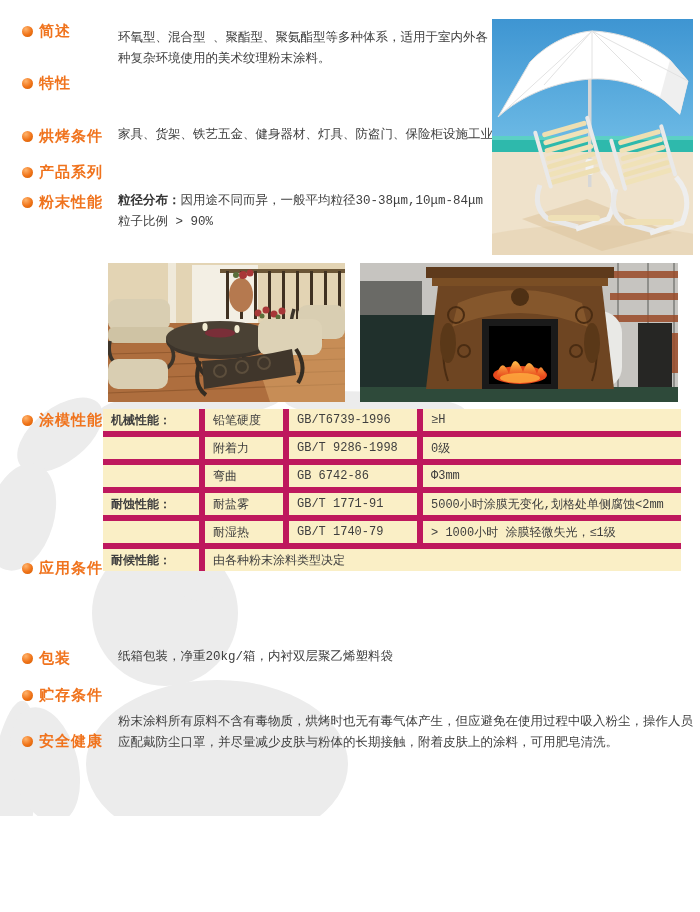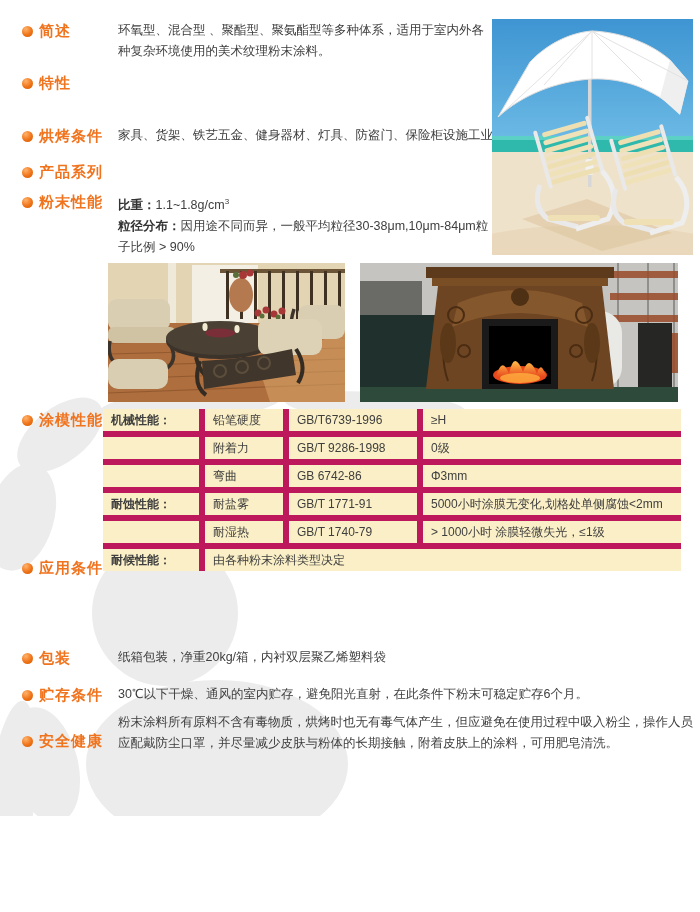--- a/index.html
+++ b/index.html
@@ -1,18 +1,18 @@
 <!DOCTYPE html>
 <html><head>
 <meta charset="utf-8">
 <style>
   html,body{margin:0;padding:0;background:#ffffff;}
   .page{
     position:relative;width:700px;height:816px;overflow:hidden;background:#ffffff;
-    font-family:Liberation Sans, sans-serif;color:#3e3e3e;
+    font-family:Liberation Mono, monospace;color:#3e3e3e;
   }
   
   .petal{position:absolute;background:#ececec;border-radius:50%;z-index:0;}
   
   .sec-head{position:absolute;left:22px;display:flex;align-items:center;gap:6px;z-index:2;white-space:nowrap;}
   .dot{
     width:11px;height:11px;border-radius:50%;flex:0 0 11px;
     background:radial-gradient(circle at 35% 28%, #ffb36b 0%, #f07318 55%, #cd5c00 100%);
   }
   .sec-title{font-size:15px;font-weight:bold;color:#f0731d;letter-spacing:1px;}
@@ -43,21 +43,21 @@
   <div class="petal" style="left:92px;top:540px;width:146px;height:146px;"></div>
   <div class="petal" style="left:168px;top:548px;width:58px;height:52px;transform:rotate(24deg);"></div>
   <div class="petal" style="left:-14px;top:700px;width:48px;height:210px;transform:rotate(7deg);"></div>
   <div class="petal" style="left:12px;top:706px;width:66px;height:118px;transform:rotate(-14deg);"></div>
   <div class="petal" style="left:86px;top:680px;width:262px;height:168px;"></div>
 
   <div class="sec-head" style="top:22px">
     <span class="dot"></span>
     <span class="sec-title">简述</span>
   </div>
-  <div class="sec-body" style="top:20px;width:374px">环氧型、混合型 、聚酯型、聚氨酯型等多种体系，适用于室内外各种复杂环境使用的美术纹理粉末涂料。</div>
+  <div class="sec-body" style="top:28px;width:374px">环氧型、混合型 、聚酯型、聚氨酯型等多种体系，适用于室内外各种复杂环境使用的美术纹理粉末涂料。</div>
 
   <div class="sec-head" style="top:74px">
     <span class="dot"></span>
     <span class="sec-title">特性</span>
   </div>
 
   <div class="sec-head" style="top:127px">
     <span class="dot"></span>
     <span class="sec-title">烘烤条件</span>
   </div>
@@ -66,21 +66,20 @@
   <div class="sec-head" style="top:163px">
     <span class="dot"></span>
     <span class="sec-title">产品系列</span>
   </div>
 
   <div class="sec-head" style="top:193px">
     <span class="dot"></span>
     <span class="sec-title">粉末性能</span>
   </div>
   <div class="sec-body" style="top:191px;width:374px">
-    <div><b>比重：</b><span>1.1~1.8g/cm</span><sup>3</sup></div>
     <div><b>粒径分布：</b><span>因用途不同而异，一般平均粒径30-38μm,10μm-84μm粒子比例 &gt; 90%</span></div>
   </div>
 
   <svg class="photo" style="left:492px;top:19px" width="201" height="236" viewBox="0 0 201 236">
     <defs>
       <linearGradient id="sky" x1="0" y1="0" x2="0" y2="1">
         <stop offset="0" stop-color="#3e95d2"></stop>
           <stop offset="1" stop-color="#6ab8e4"></stop>
       </linearGradient>
       <linearGradient id="fire0" x1="0" y1="0" x2="0" y2="1">
@@ -307,21 +306,20 @@
   <div class="sec-head" style="top:649px">
     <span class="dot"></span>
     <span class="sec-title">包装</span>
   </div>
   <div class="sec-body" style="top:647px;width:560px">纸箱包装，净重20kg/箱，内衬双层聚乙烯塑料袋</div>
 
   <div class="sec-head" style="top:686px">
     <span class="dot"></span>
     <span class="sec-title">贮存条件</span>
   </div>
-  <div class="sec-body" style="top:684px;width:576px">30℃以下干燥、通风的室内贮存，避免阳光直射，在此条件下粉末可稳定贮存6个月。</div>
 
   <div class="sec-head" style="top:732px">
     <span class="dot"></span>
     <span class="sec-title">安全健康</span>
   </div>
   <div class="sec-body" style="top:712px;width:576px">粉末涂料所有原料不含有毒物质，烘烤时也无有毒气体产生，但应避免在使用过程中吸入粉尘，操作人员应配戴防尘口罩，并尽量减少皮肤与粉体的长期接触，附着皮肤上的涂料，可用肥皂清洗。</div>
 
 </div>
 
 </body></html>

